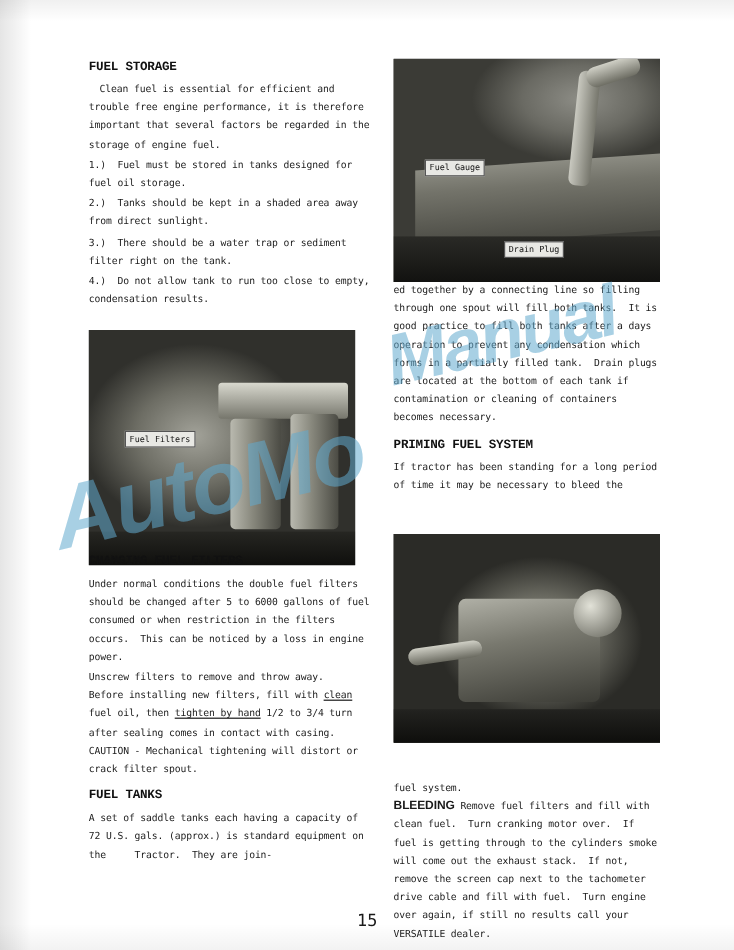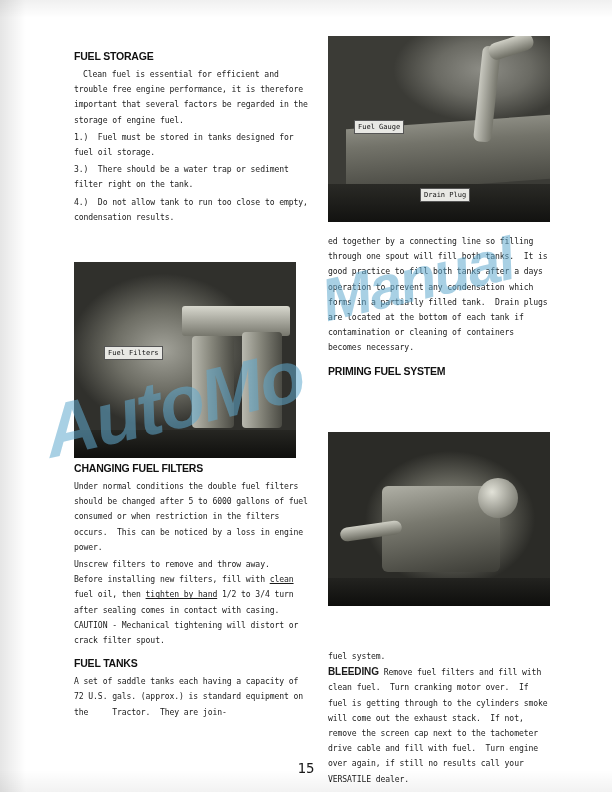--- a/index.html
+++ b/index.html
@@ -26,21 +26,21 @@
   
   .col-left {
     position: absolute;
     left: 74px;
     top: 50px;
     width: 234px;
   }
 
   
   .heading {
-    font-family: Liberation Sans, sans-serif;
+    font-family: Liberation Mono, monospace;
     font-weight: bold;
     font-size: 10.5px;
     letter-spacing: -0.2px;
     color: #111;
     margin: 0 0 5px 0;
   }
   .heading.sub {
     margin-top: 9px;
   }
 
@@ -65,20 +65,21 @@
     font-weight: bold;
     font-size: 10px;
   }
   .u { text-decoration: underline; }
 
   
   .photo {
     position: absolute;
     background: #3a3a38;
     overflow: hidden;
+    margin-top: 13px;
   }
   .photo .grain {
     position: absolute;
     inset: 0;
   }
   .caption-box {
     position: absolute;
     background: #e8e8e4;
     color: #111;
     font-family: "DejaVu Sans Mono", monospace;
@@ -255,37 +256,39 @@
     <div class="capcirc"></div>
     <div class="tube"></div>
     <div class="bottom"></div>
 
   </div>
 
   <div class="col-left">
     <div class="heading">FUEL STORAGE</div>
     <p class="para indent">Clean fuel is essential for efficient and trouble free engine performance, it is therefore important that several factors be regarded in the storage of engine fuel.</p>
     <p class="para">1.)  Fuel must be stored in tanks designed for fuel oil storage.</p>
+    <p class="para">2.)  Tanks should be kept in a shaded area away from direct sunlight.</p>
     <p class="para">3.)  There should be a water trap or sediment filter right on the tank.</p>
     <p class="para">4.)  Do not allow tank to run too close to empty, condensation results.</p>
   </div>
 
   <div style="position:absolute; left:74px; top:462px; width:234px;">
     <div class="heading">CHANGING FUEL FILTERS</div>
     <p class="para">Under normal conditions the double fuel filters should be changed after 5 to 6000 gallons of fuel consumed or when restriction in the filters occurs.  This can be noticed by a loss in engine power.</p>
     <p class="para tight">Unscrew filters to remove and throw away.</p>
     <p class="para tight"><span>Before installing new filters, fill with </span><span class="u">clean</span><span> fuel oil, then </span><span class="u">tighten by hand</span><span> 1/2 to 3/4 turn after sealing comes in contact with casing.</span></p>
     <p class="para">CAUTION - Mechanical tightening will distort or crack filter spout.</p>
     <div class="heading sub">FUEL TANKS</div>
     <p class="para">A set of saddle tanks each having a capacity of 72 U.S. gals. (approx.) is standard equipment on the     Tractor.  They are join-</p>
   </div>
 
   <div style="position:absolute; left:328px; top:234px; width:222px;">
     <p class="para">ed together by a connecting line so filling through one spout will fill both tanks.  It is good practice to fill both tanks after a days operation to prevent any condensation which forms in a partially filled tank.  Drain plugs are located at the bottom of each tank if contamination or cleaning of containers becomes necessary.</p>
     <div class="heading sub">PRIMING FUEL SYSTEM</div>
+    <p class="para">If tractor has been standing for a long period of time it may be necessary to bleed the</p>
   </div>
 
   <div style="position:absolute; left:328px; top:608px; width:222px;margin-top:41px;">
     <p class="para tight">fuel system.</p>
     <p class="para"><span class="inline-bold">BLEEDING</span><span> Remove fuel filters and fill with clean fuel.  Turn cranking motor over.  If fuel is getting through to the cylinders smoke will come out the exhaust stack.  If not, remove the screen cap next to the tachometer drive cable and fill with fuel.  Turn engine over again, if still no results call your VERSATILE dealer.</span></p>
   </div>
 
   <div class="watermark">
     <span>AutoMo</span>
     <span class="w2">Manual</span>

